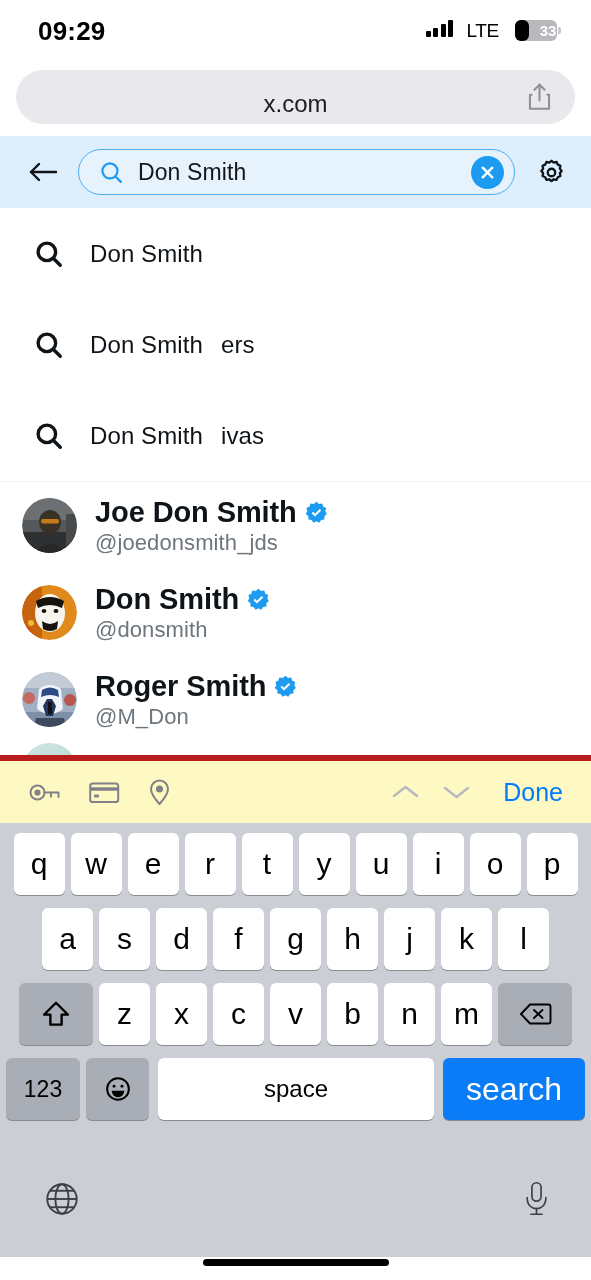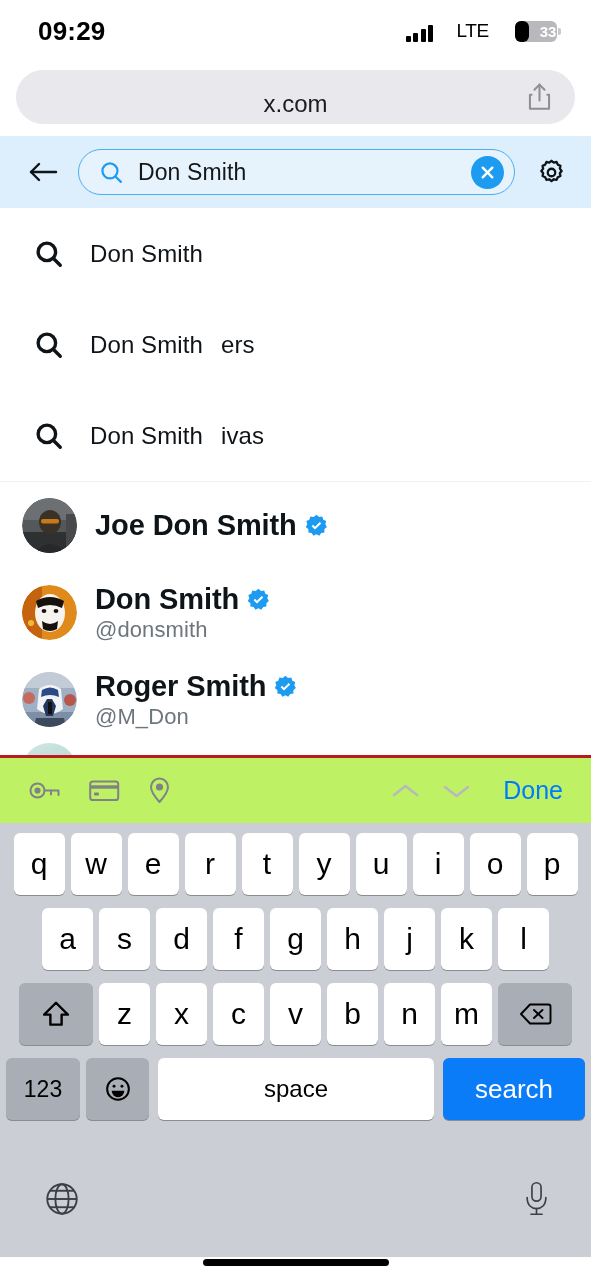--- a/index.html
+++ b/index.html
@@ -19,21 +19,21 @@
     justify-content: space-between;
     padding: 0 34px 0 38px;
     background: #ffffff;
   }
   .status-time {
     font-size: 26px;
     font-weight: 600;
     color: #000;
     letter-spacing: 0.2px;
   }
-  .status-right { display: flex; align-items: flex-end; gap: 23px; }
+  .status-right { display: flex; align-items: flex-start; gap: 13px; }
   .signal-bars { display: flex; align-items: flex-end; gap: 2.5px; height: 17px; }
   .signal-bars i { width: 5px; background: #000; border-radius: 1px; display: block; }
   .signal-bars i:nth-child(1) { height: 6px; }
   .signal-bars i:nth-child(2) { height: 9px; }
   .signal-bars i:nth-child(3) { height: 13px; }
   .signal-bars i:nth-child(4) { height: 17px; }
   .lte-label { font-size: 19px; font-weight: 500; color: #000; letter-spacing: -0.3px; }
   .battery {
     position: relative;
     width: 42px; height: 21px;
@@ -156,22 +156,22 @@
   }
   .partial-row { height: 12px; overflow: hidden; padding: 0 30px 0 22px; }
   .partial-av {
     width: 55px; height: 55px; border-radius: 50%;
     background: linear-gradient(160deg,#cfe7e2,#a9cfc8);
   }
 
   
   .accessory {
     height: 68px;
-    background: #bef264;
-    border-top: 3px solid #b91c1c;
+    background: #fef9c3;
+    border-top: 6px solid #b91c1c;
     display: flex; align-items: center;
     padding: 0 24px 0 28px;
     gap: 34px;
   }
   .acc-left { display: flex; align-items: center; gap: 28px; }
   .acc-right { margin-left: auto; display: flex; align-items: center; gap: 22px; }
   .done-btn {
     font-size: 25px; color: #007aff;
     padding-left: 10px; padding-right: 4px;
   }
@@ -203,21 +203,21 @@
   .kb-row.row2 { padding: 0 29px; }
   .key.special {
     background: #a9adb5;
     width: 74px;
   }
   .key.num { width: 74px; font-size: 23px; }
   .key.emoji { width: 63px; }
   .key.space { flex: 1; font-size: 24px; margin: 0 6px; }
   .key.search-key {
     background: #0a7cf8; color: #fff;
-    width: 142px; font-size: 26px;
+    width: 142px; font-size: 32px;
   }
   .kb-bottom {
     display: flex; align-items: center;
     justify-content: space-between;
     padding: 8px 36px 0 40px;
     flex: 1;
   }
   .home-indicator {
     position: absolute;
     bottom: 14px; left: 50%;
@@ -348,20 +348,21 @@
     <div class="user-meta">
       <div class="user-name-line">
         <span class="user-name">Joe Don Smith</span>
         <span class="verified">
           <svg width="23" height="23" viewBox="0 0 24 24">
             <path fill="#1d9bf0" d="M12 .8l2.6 2.2 3.4-.3 1.1 3.2 3.1 1.4-1 3.3 1.6 3-2.6 2.2.1 3.4-3.4.6-2 2.8-3-1.4-3 1.4-2-2.8-3.4-.6.1-3.4L.8 13.6l1.6-3-1-3.3 3.1-1.4 1.1-3.2 3.4.3z"></path>
             <path fill="#fff" d="M10.4 16.3l-3.5-3.5 1.5-1.5 2 2 5-5 1.5 1.5z"></path>
           </svg>
         </span>
       </div>
+      <div class="user-handle">@joedonsmith_jds</div>
     </div>
   </div>
 
   <div class="user-row">
     <div class="avatar">
       <svg width="55" height="55" viewBox="0 0 55 55">
         <defs>
             <clipPath id="c2">
               <circle cx="27.5" cy="27.5" r="27.5"></circle>
             </clipPath>

